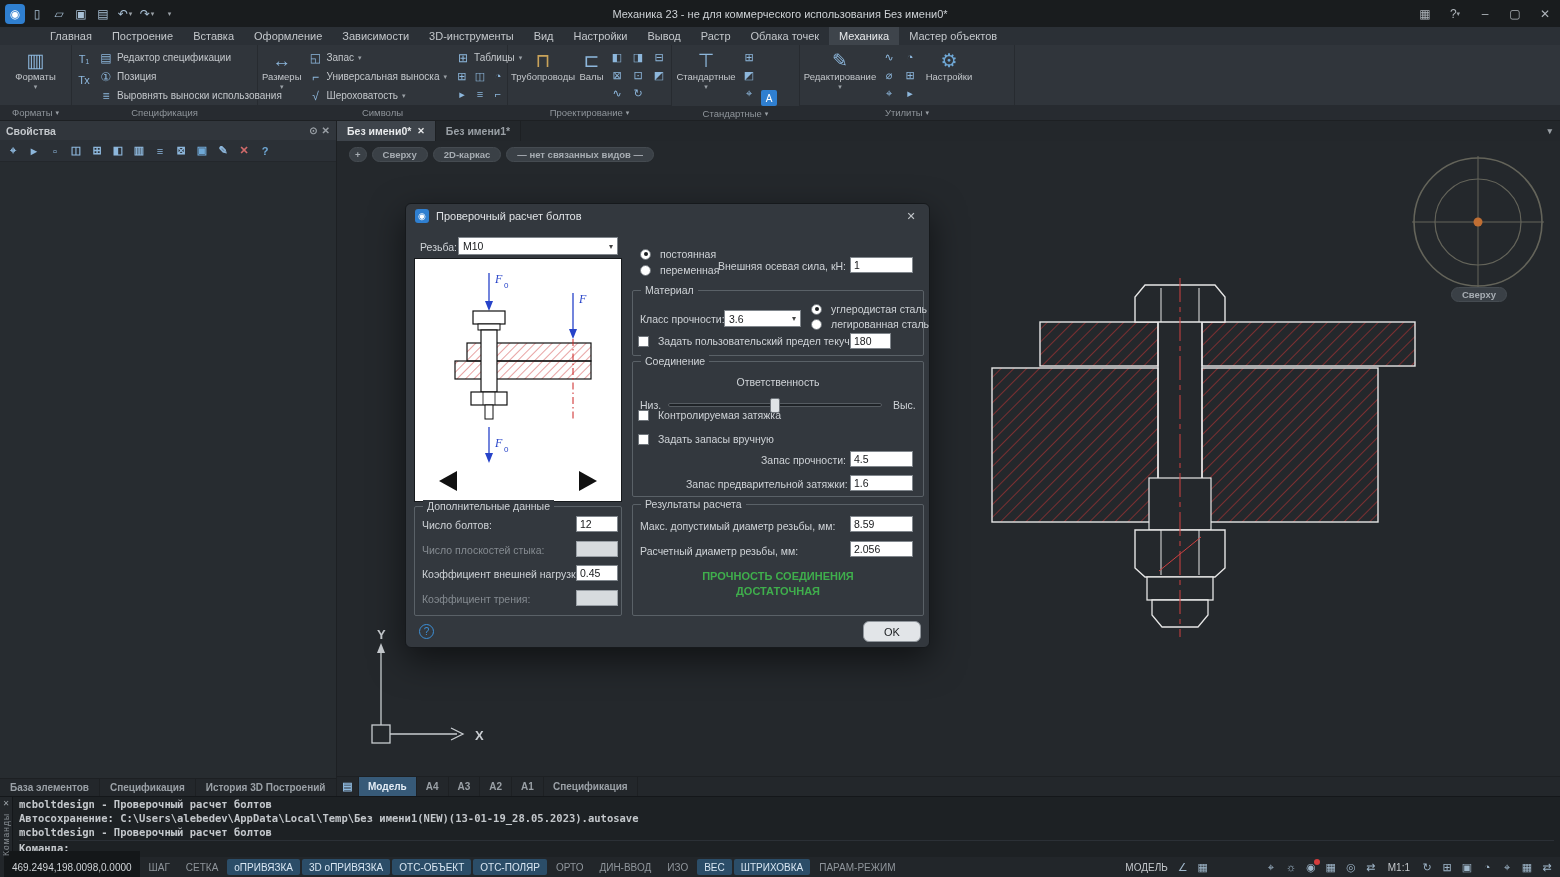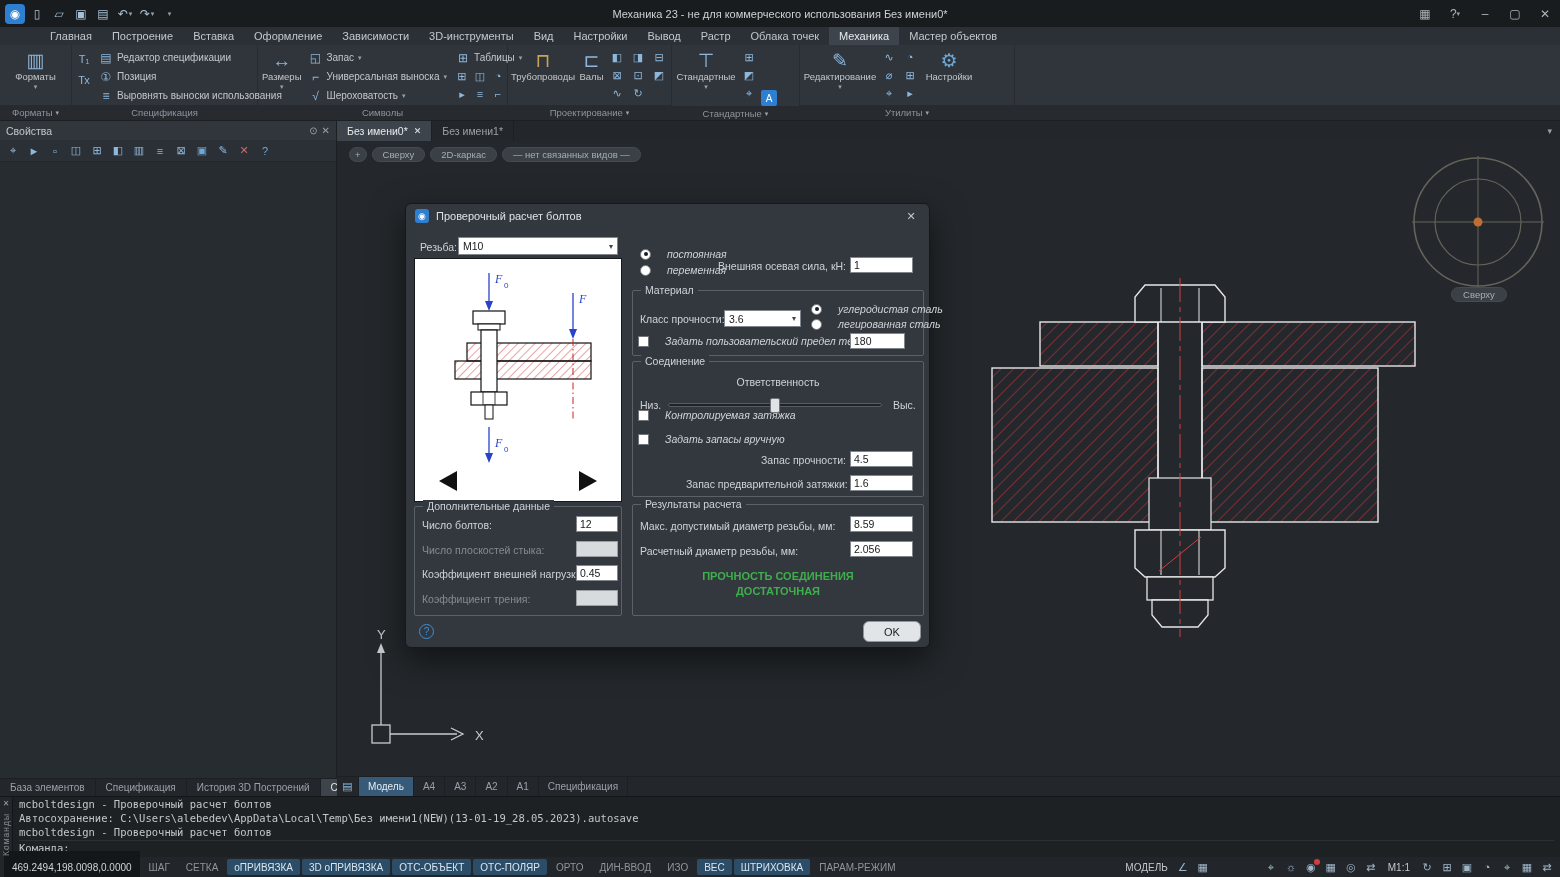--- a/index.html
+++ b/index.html
@@ -30,21 +30,21 @@
 .bicon{font-size:19px;line-height:21px;color:#8db7dc;}
 .blabel{font-size:9.5px;line-height:10px;color:#c3c7cb;text-align:center;}
 .caret{font-size:7px;color:#9aa0a6;line-height:7px;}
 .smallrow{height:19px;display:flex;align-items:center;gap:4px;font-size:10px;color:#c3c7cb;padding:0 3px;white-space:nowrap;}
 .sicon{font-size:12px;color:#8db7dc;width:14px;text-align:center;}
 .minibtn{width:18px;height:18px;display:flex;align-items:center;justify-content:center;font-size:11px;color:#8db7dc;border-radius:2px;text-align:right;}
 .col{display:flex;flex-direction:column;}
 .abox{width:16px;height:16px;background:#2f7fd0;color:#fff;font-size:10px;display:flex;align-items:center;justify-content:center;border-radius:2px;}
 
 
-.main{flex:1;display:flex;min-height:0;}
+.main{flex:1;display:flex;min-height:0;font-weight:bold;}
 .leftpanel{width:337px;background:#2b3036;border-right:1px solid #1d2023;display:flex;flex-direction:column;flex:none;}
 .lp-header{height:19px;display:flex;align-items:center;padding:0 6px;font-size:10.5px;color:#c3c7cb;background:#31363c;}
 .lp-hicons{margin-left:auto;display:flex;gap:4px;font-size:10px;color:#9aa0a6;}
 .lp-tools{height:22px;display:flex;align-items:center;gap:1px;padding:0 3px;background:#2b3036;border-bottom:1px solid #23272b;}
 .toolico{width:20px;height:18px;display:flex;align-items:center;justify-content:center;font-size:11px;color:#8db7dc;}
 .lp-body{flex:1;background:#272c30;}
 .lp-tabs{height:18px;display:flex;background:#23272b;border-top:1px solid #1d2023;}
 .lp-tab{padding:0 10px;display:flex;align-items:center;font-size:10px;color:#9aa0a6;border-right:1px solid #1d2023;white-space:nowrap;}
 .lp-tab.active{background:#3e444b;color:#e3e6e9;}
 
@@ -61,21 +61,21 @@
 .sheetbar{height:20px;background:#23272b;display:flex;align-items:stretch;border-top:1px solid #1d2023;}
 .sheettab{padding:0 9px;display:flex;align-items:center;font-size:10px;color:#9aa0a6;border-right:1px solid #1d2023;}
 .sheettab.active{background:#375a78;color:#e3ecf5;}
 .sheetico{width:22px;display:flex;align-items:center;justify-content:center;color:#8db7dc;font-size:11px;border-right:1px solid #1d2023;}
 
 
 .cmd{height:61px;background:#1d2124;display:flex;border-top:1px solid #14171a;flex:none;}
 .cmd-side{width:13px;background:#23272b;display:flex;flex-direction:column;align-items:center;border-right:1px solid #14171a;}
 .cmd-close{font-size:8px;color:#9aa0a6;height:12px;margin-top:2px;}
 .cmd-vlabel{writing-mode:vertical-rl;transform:rotate(180deg);font-size:8.5px;color:#878d93;letter-spacing:1px;margin-top:2px;}
-.cmd-lines{flex:1;padding:1px 6px 2px;font-family:"DejaVu Sans Mono",monospace;font-size:10.5px;color:#c3c7cb;display:flex;flex-direction:column;justify-content:flex-end;gap:1px;min-width:0;}
+.cmd-lines{flex:1;padding:1px 6px 2px;font-family:"DejaVu Sans Mono",monospace;font-size:10.5px;color:#c3c7cb;display:flex;flex-direction:column;justify-content:flex-end;gap:1px;min-width:0;font-weight:bold;}
 .cmd-line{height:13px;line-height:13px;white-space:nowrap;overflow:hidden;}
 .cmd-line.current{border-top:1px solid #2b3036;padding-top:1px;height:15px;}
 
 
 .statusbar{height:20px;background:#22262a;display:flex;align-items:center;padding:0 4px;gap:2px;font-size:10px;color:#9aa0a6;flex:none;}
 .coords{background:#141719;color:#d0d4d8;height:32px;display:flex;align-items:center;padding:0 8px;}
 .toggle{height:16px;display:flex;align-items:center;padding:0 7px;border-radius:2px;color:#8f959b;white-space:nowrap;}
 .toggle.active{background:#2b4d68;color:#d8e6f2;}
 .sico{width:18px;height:16px;display:flex;align-items:center;justify-content:center;font-size:11px;color:#9fb6c9;position:relative;}
 .badge{position:absolute;top:0;right:0;width:6px;height:6px;border-radius:50%;background:#d43c3c;}
@@ -93,21 +93,21 @@
 .tin.disabled{background:#d7dbde;border-color:#9aa0a6;}
 .lbl{position:absolute;font-size:10.5px;color:#cfd3d7;white-space:nowrap;}
 .lbl.dim{color:#858b91;}
 .lbl.r{text-align:right;}
 .lbl.c{text-align:center;}
 .rb{width:11px;height:11px;border-radius:50%;background:#fff;border:1px solid #6f757b;display:inline-block;position:relative;flex:none;}
 .rb.checked::after{content:"";position:absolute;left:2.5px;top:2.5px;width:4px;height:4px;border-radius:50%;background:#1b1e21;}
 .cb{width:11px;height:11px;background:#fff;border:1px solid #6f757b;display:inline-block;flex:none;}
 .combo{position:absolute;background:#fff;border:1px solid #80868c;color:#17191b;font-size:10.5px;display:flex;align-items:center;padding:0 4px;}
 .ccaret{margin-left:auto;color:#444;font-size:8px;}
-.rowflex{position:absolute;display:flex;align-items:center;gap:16px;font-size:10.5px;color:#cfd3d7;white-space:nowrap;font-style:italic;}
+.rowflex{position:absolute;display:flex;align-items:center;gap:9px;font-size:10.5px;color:#cfd3d7;white-space:nowrap;}
 .okbtn{position:absolute;left:457px;top:417px;width:58px;height:21px;background:#e2e5e8;border:1px solid #8f959b;border-radius:6px;color:#1b1e21;font-size:11px;display:flex;align-items:center;justify-content:center;}
 .helpbtn{position:absolute;left:13px;top:420px;width:15px;height:15px;border-radius:50%;border:1.5px solid #3d8fd6;color:#3d8fd6;font-size:10px;display:flex;align-items:center;justify-content:center;}
 .green{position:absolute;color:#3fae4c;font-size:11px;font-weight:bold;text-align:center;}
 .slider{position:absolute;height:4px;background:#1f2327;border:1px solid #565c62;border-radius:2px;}
 .thumb{position:absolute;top:-6px;left:calc(50% - 5px);width:10px;height:15px;background:#dfe3e6;border:1px solid #6f757b;border-radius:2px;}
 .preview{position:absolute;left:8px;top:54px;width:208px;height:244px;background:#fff;border:1px solid #171a1d;}
 </style>
 </head>
 <body>
 
@@ -596,21 +596,21 @@
       <span>углеродистая сталь</span>
     </div>
     <div class="rowflex" style="left:405px;top:114px">
       <span class="rb"></span>
       <span>легированная сталь</span>
     </div>
     <div class="rowflex" style="left:232px;top:131px">
       <span class="cb"></span>
       <span>Задать пользовательский предел текучести:</span>
     </div>
-    <input class="tin" style="left: 444px; top: 129px; width: 55px;" value="180">
+    <input class="tin" style="left: 444px; top: 129px; width: 41px;" value="180">
 
     <div class="grp" style="left:226px;top:157px;width:292px;height:136px">
       <span class="grp-title">Соединение</span>
     </div>
     <span class="lbl c" style="left:226px;top:172px;width:292px">Ответственность</span>
     <span class="lbl" style="left:234px;top:195px">Низ.</span>
     <div class="slider" style="left:262px;top:199px;width:214px">
       <div class="thumb"></div>
     </div>
     <span class="lbl" style="left:487px;top:195px">Выс.</span>

